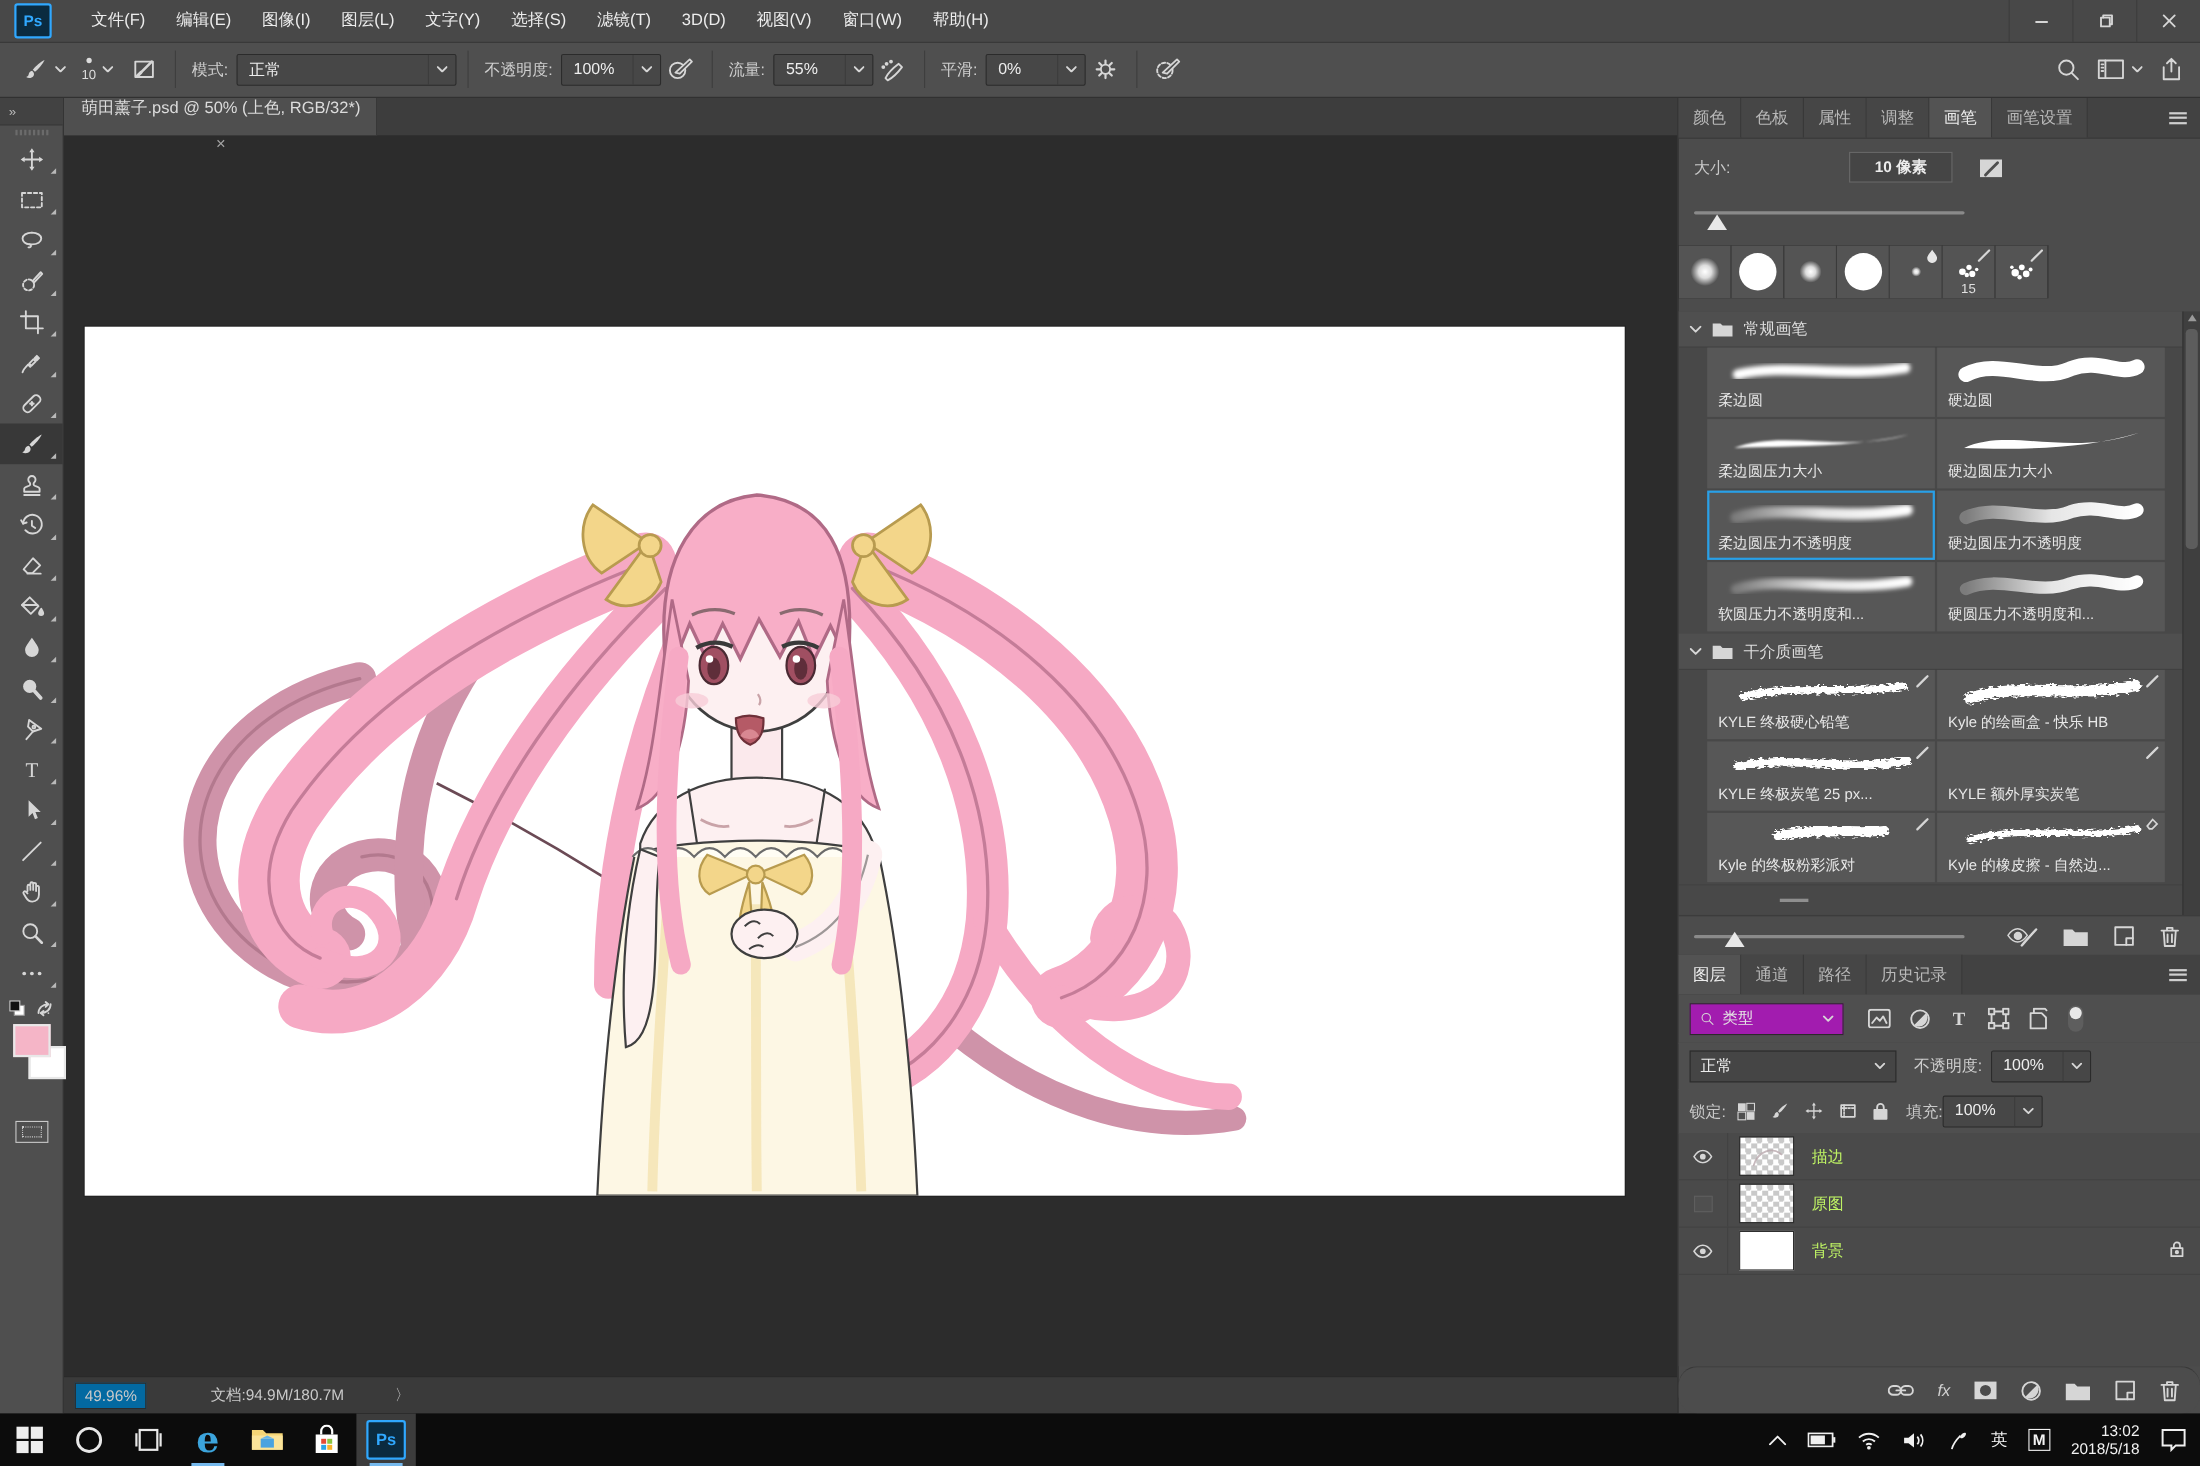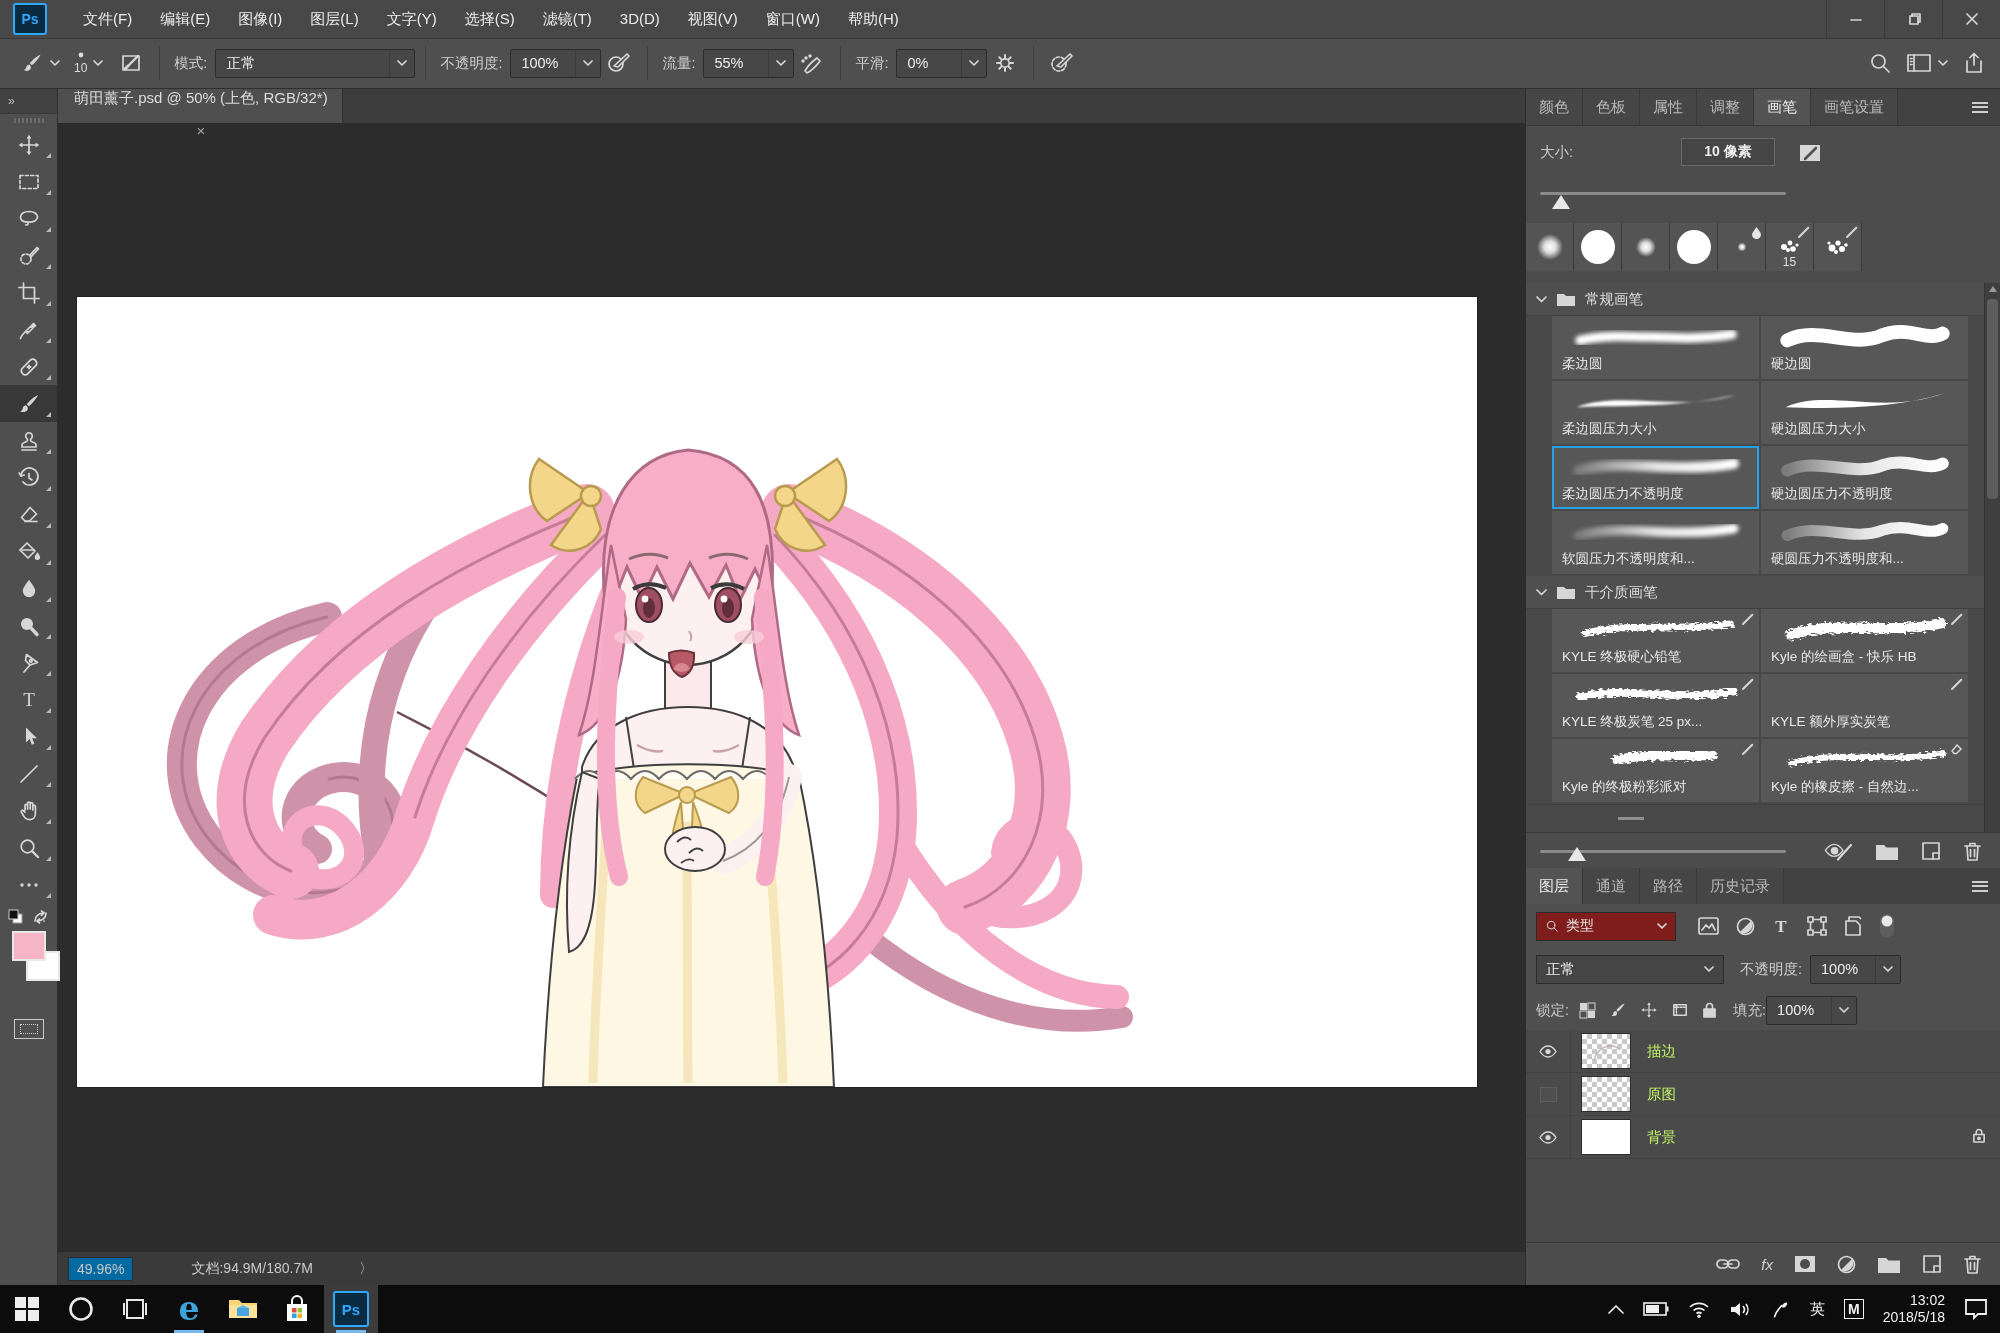--- a/index.html
+++ b/index.html
@@ -98,40 +98,40 @@
   .partial-row{height:26px;background:#484848;border-top:1px solid #424242;display:flex;align-items:center;}
   .partial-row i{display:block;width:26px;height:3px;background:#8f8f8f;margin-left:92px;}
 
   .brush-footer{position:absolute;top:743px;left:0;right:0;height:36px;background:#4c4c4c;border-top:1px solid #3a3a3a;display:flex;align-items:center;}
   .bslider.foot{position:static;width:246px;margin-left:14px;}
   .bthumb.foot{position:relative;top:3px;left:-218px;}
   .bf-icons{margin-left:auto;display:flex;align-items:center;gap:22px;margin-right:18px;}
 
   .layers-tabs{position:absolute;top:779px;left:0;right:0;height:36px;background:#424242;display:flex;border-bottom:1px solid #383838;}
   .filter-row{position:absolute;top:815px;left:0;right:0;height:44px;background:#4f4f4f;display:flex;align-items:center;border-bottom:1px solid #404040;}
-  .filter-combo{margin-left:10px;width:122px;height:27px;border:1px solid #2b2b2b;background:#7f1d1d;display:flex;align-items:center;gap:7px;padding:0 8px;font-size:14px;color:#e4e4e4;}
+  .filter-combo{margin-left:10px;width:122px;height:27px;border:1px solid #2b2b2b;background:#a21caf;display:flex;align-items:center;gap:7px;padding:0 8px;font-size:14px;color:#e4e4e4;}
   .filter-combo .chev-glyph{margin-left:auto;}
   .f-icons{display:flex;align-items:center;gap:17px;margin-left:22px;}
   .blend-row{position:absolute;top:859px;left:0;right:0;height:42px;background:#4f4f4f;display:flex;align-items:center;border-bottom:1px solid #404040;font-size:14.5px;}
   .blend-select{margin-left:10px;width:168px;height:27px;border:1px solid #2b2b2b;background:#454545;display:flex;align-items:center;padding:0 9px;color:#ececec;}
   .blend-select .chev-glyph{margin-left:auto;}
   .lock-row{position:absolute;top:901px;left:0;right:0;height:40px;background:#4f4f4f;display:flex;align-items:center;border-bottom:1px solid #3a3a3a;font-size:14.5px;color:#c9c9c9;}
   .lock-ics{display:flex;align-items:center;gap:13px;margin-left:10px;}
   .layers-list{position:absolute;top:941px;left:0;right:0;height:212px;background:#4a4a4a;}
   .lrow{height:42px;display:flex;align-items:center;border-bottom:1px solid #424242;position:relative;}
   .lrow.selected{background:#696969;}
   .eye-cell{width:44px;height:42px;display:flex;align-items:center;justify-content:center;border-right:1px solid #424242;}
   .eye-off{width:15px;height:13px;border:1px solid #5e5e5e;background:#4f4f4f;}
   .lthumb{width:48px;height:34px;margin-left:10px;border:1px solid #2e2e2e;position:relative;overflow:hidden;}
   .checker{background:repeating-conic-gradient(#c9c9c9 0% 25%, #ffffff 0% 50%);background-size:10px 10px;}
   .lthumb.white{background:#ffffff;}
   .lthumb.selframe{outline:2px solid #f2f2f2;outline-offset:2px;}
   .lname{margin-left:16px;font-size:14.5px;color:#bef264;}
   .llock{position:absolute;right:14px;top:11px;}
-  .layers-footer{position:absolute;top:1153px;left:0;right:0;height:43px;background:#4c4c4c;border-top:1px solid #383838;display:flex;align-items:center;justify-content:flex-end;gap:21px;padding-right:18px;box-sizing:border-box;}
+  .layers-footer{position:absolute;top:1153px;left:0;right:0;height:43px;background:#4c4c4c;border-top:1px solid #383838;display:flex;align-items:center;justify-content:flex-end;gap:21px;padding-right:18px;box-sizing:border-box;border-radius:17px;}
   .fx-txt{font-size:15px;font-style:italic;color:#d0d0d0;}
 
   
   .taskbar{position:absolute;left:0;right:0;bottom:0;height:48px;background:#0c0c0c;display:flex;align-items:center;z-index:40;}
   .tb-btn{width:54px;height:48px;display:flex;align-items:center;justify-content:center;position:relative;}
   .tb-btn.active-app{background:#3c3c3c;}
   .tb-underline{position:absolute;bottom:0;left:12px;right:12px;height:3px;background:#76b9ed;}
   .tb-ps{width:32px;height:32px;background:#0b2b40;border:2px solid #30a8ff;border-radius:3px;color:#30a8ff;font-weight:bold;font-size:15px;display:flex;align-items:center;justify-content:center;}
   .tray{margin-left:auto;display:flex;align-items:center;gap:19px;padding-right:12px;}
   .tray .txt{color:#f2f2f2;font-size:15px;}

